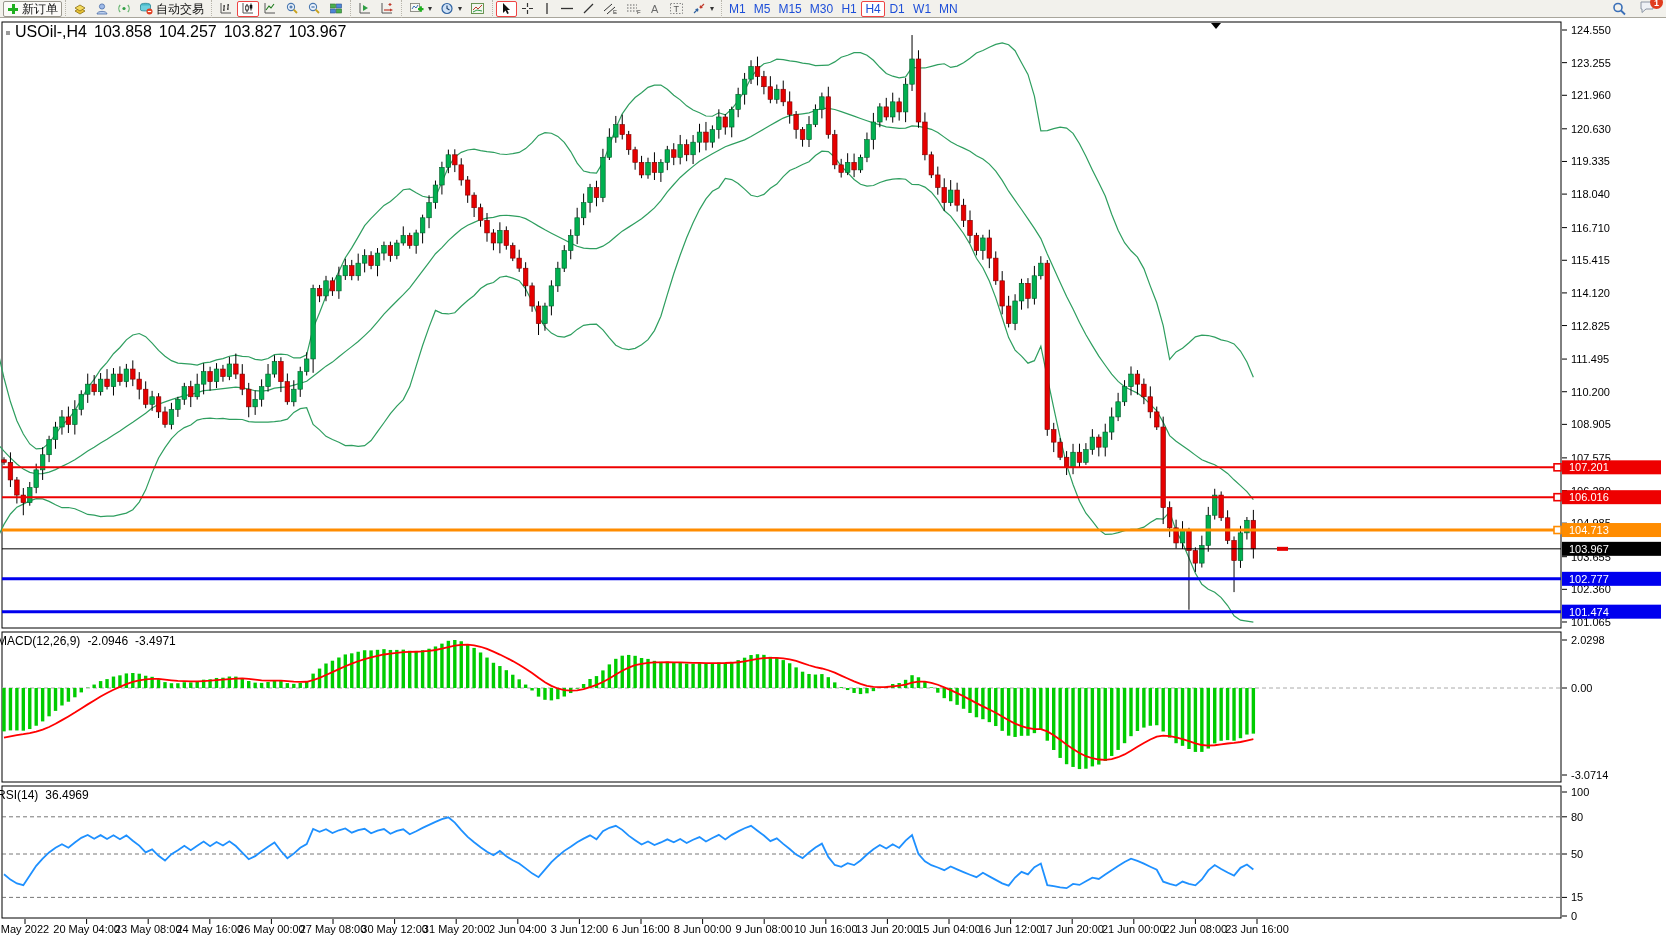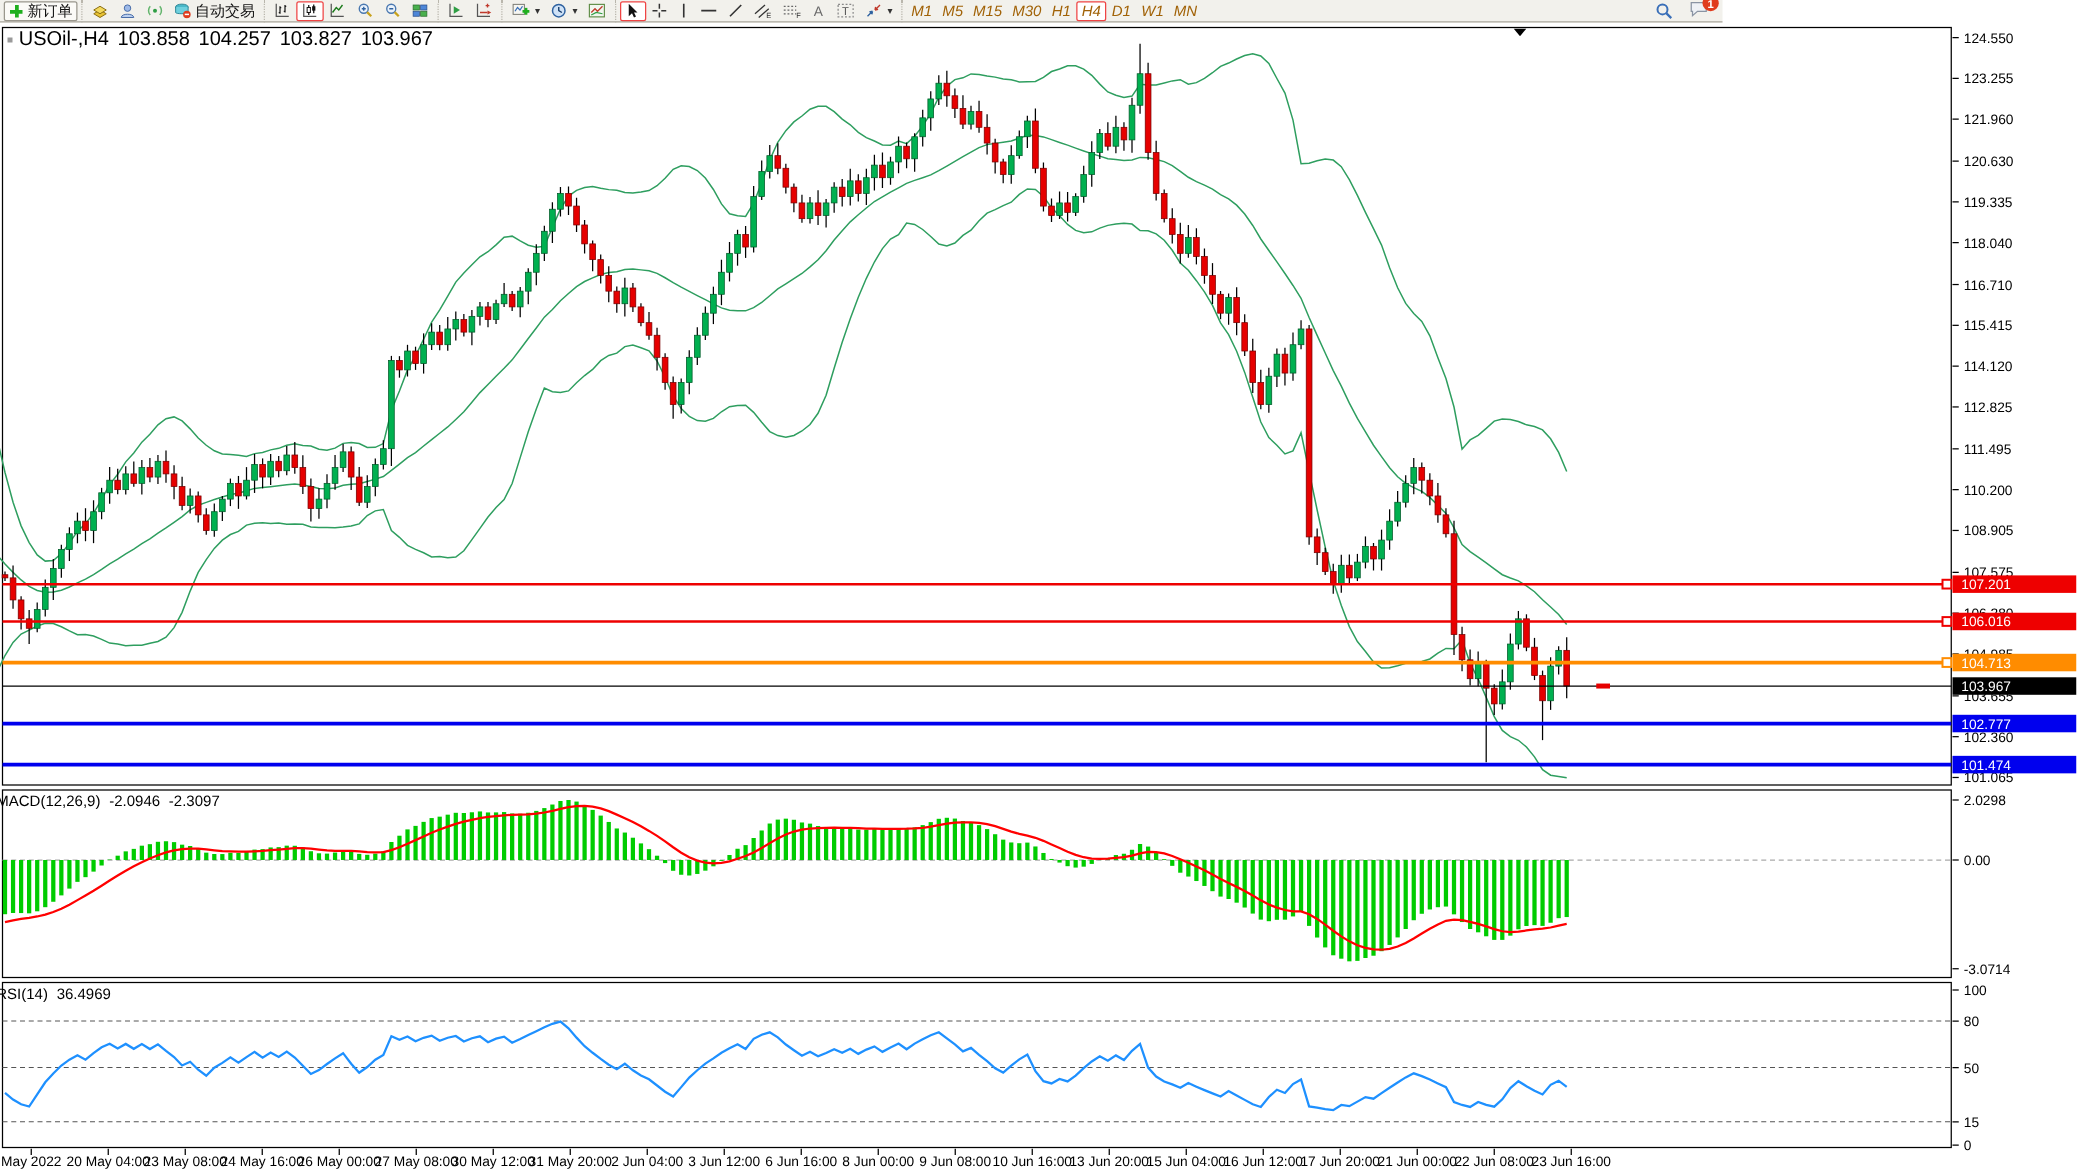--- a/index.html
+++ b/index.html
@@ -4,39 +4,39 @@
 <style>
   html,body{margin:0;padding:0;}
   body{
     width:1666px;height:939px;overflow:hidden;position:relative;
     background:#ffffff;
     font-family:"Liberation Sans","DejaVu Sans",sans-serif;
     -webkit-font-smoothing:antialiased;
   }
   
   .toolbar{
-    position:absolute;top:0;left:0;width:1378px;height:18px;
+    position:absolute;top:0;left:0;width:1666px;height:18px;
     background:#f2f1ec;border-bottom:1px solid #a9a69c;
     display:flex;align-items:center;font-size:12px;color:#111;
     padding:0;box-sizing:border-box;white-space:nowrap;
   }
   .tb-group{display:flex;align-items:center;height:18px;padding:0 3px;
     border-left:1px dotted #b9b6ac;}
   .tb-group:first-child{border-left:none;}
   .tb-btn{
     display:flex;align-items:center;gap:3px;height:16px;padding:0 3px;
     background:transparent;border:1px solid transparent;border-radius:2px;
     font-size:12px;line-height:14px;cursor:default;color:#111;
     font-family:"Liberation Sans","DejaVu Sans",sans-serif;
   }
   .tb-btn.framed{border:1px solid #9a978d;background:#fbfaf7;}
   .tb-btn.active{border:1px solid #ef4444;background:#ffffff;}
   .tb-btn svg{display:block;}
   .caret{font-size:8px;color:#333;margin-left:1px;}
-  .tf-btn{min-width:24px;justify-content:center;color:#a16207;font-style:italic;}
+  .tf-btn{min-width:24px;justify-content:center;color:#1d4ed8;}
   .tb-right{margin-left:auto;display:flex;align-items:center;gap:8px;padding-right:10px;}
   .chat-wrap{position:relative;}
   .chat-badge{
     position:absolute;top:-4px;right:-7px;width:13px;height:13px;border-radius:50%;
     background:#e03c1e;color:#fff;font-size:9px;font-weight:bold;
     display:flex;align-items:center;justify-content:center;
   }
   
   .chart-region{position:absolute;top:19px;left:0;width:1666px;height:920px;background:#fff;}
   .chart-region svg{position:absolute;top:0;left:0;}
@@ -1008,19 +1008,19 @@
         <line x1="1257" y1="900" x2="1257" y2="905" stroke="#000"></line>
         <text x="1257" y="914" font-size="11" fill="#000" text-anchor="middle">23 Jun 16:00</text>
       </g>
     </svg>
 
   <div class="overlay-label" style="top:4px;left:6px;">
     <span class="sym-bullet"></span><span>USOil-,H4</span><span class="v">103.858</span><span class="v">104.257</span><span class="v">103.827</span><span class="v">103.967</span>
   </div>
 
   <div class="overlay-label" style="top:615px;left:-3px;font-size:12px;">
-    <span>MACD(12,26,9)</span><span class="v">-2.0946</span><span class="v">-2.3097</span>
+    <span>MACD(12,26,9)</span><span class="v">-2.0946</span><span class="v">-3.4971</span>
   </div>
 
   <div class="overlay-label" style="top:769px;left:-3px;font-size:12px;">
     <span>RSI(14)</span><span class="v">36.4969</span>
   </div>
 </div>
 
 </body></html>

